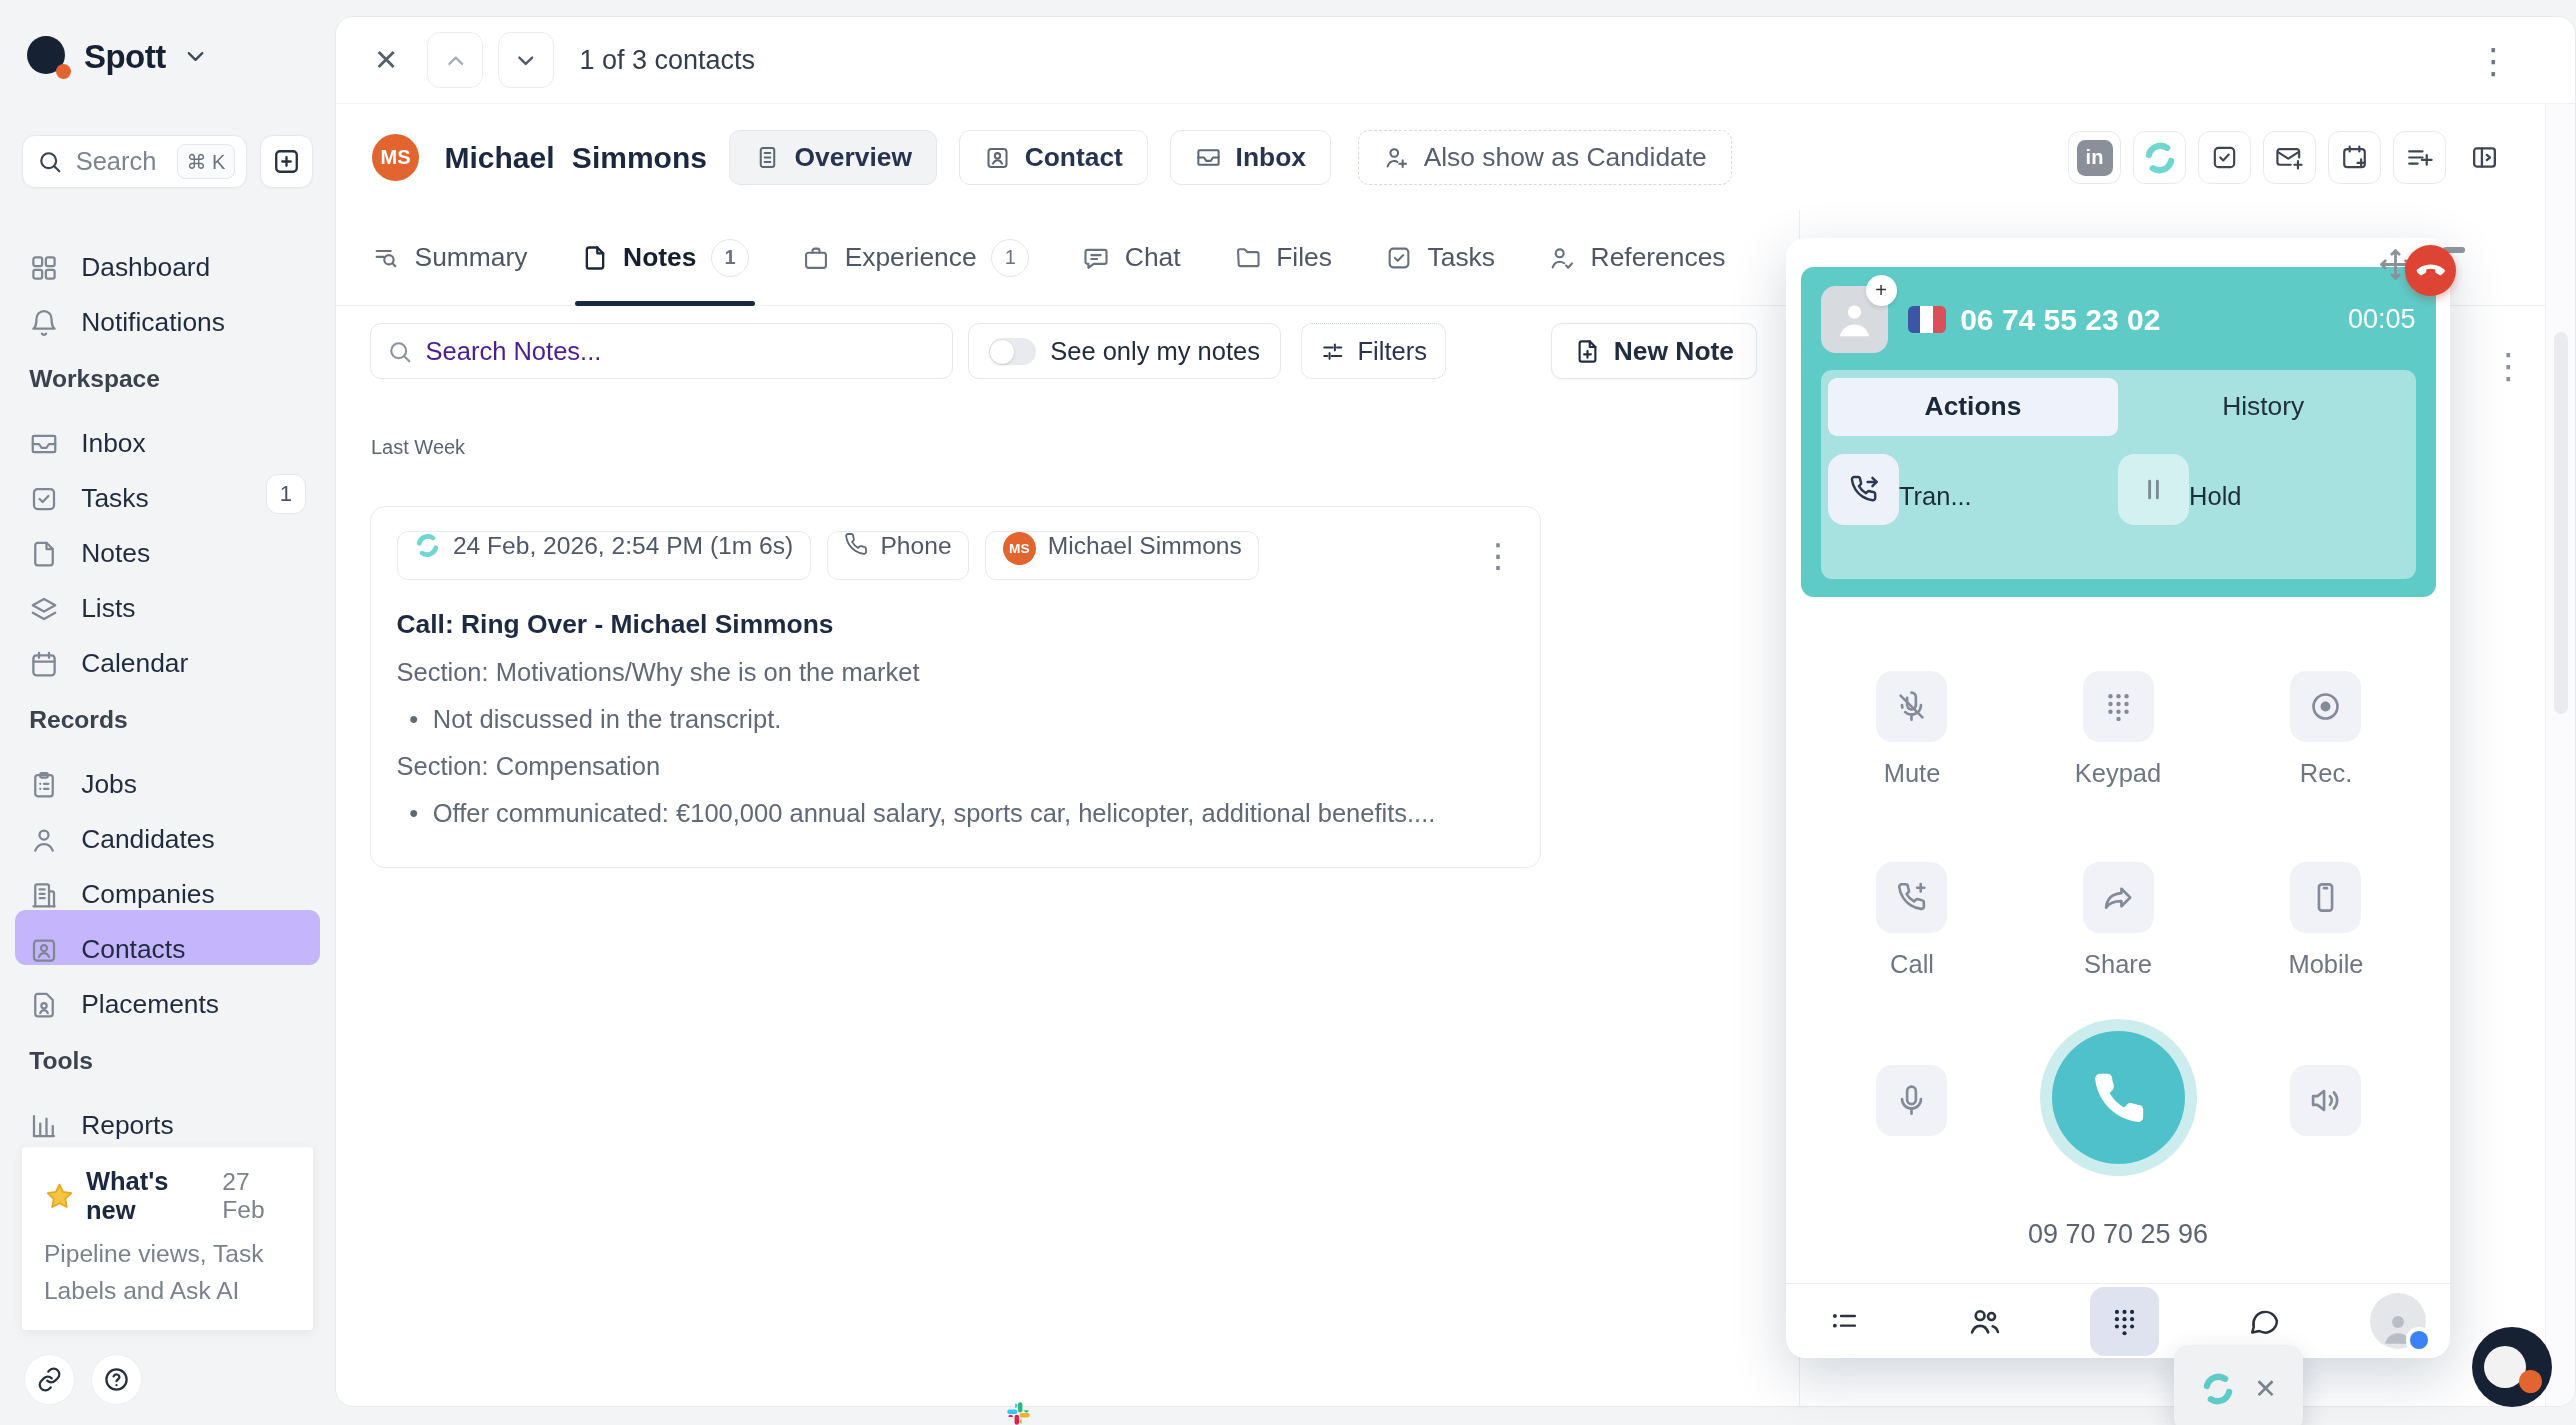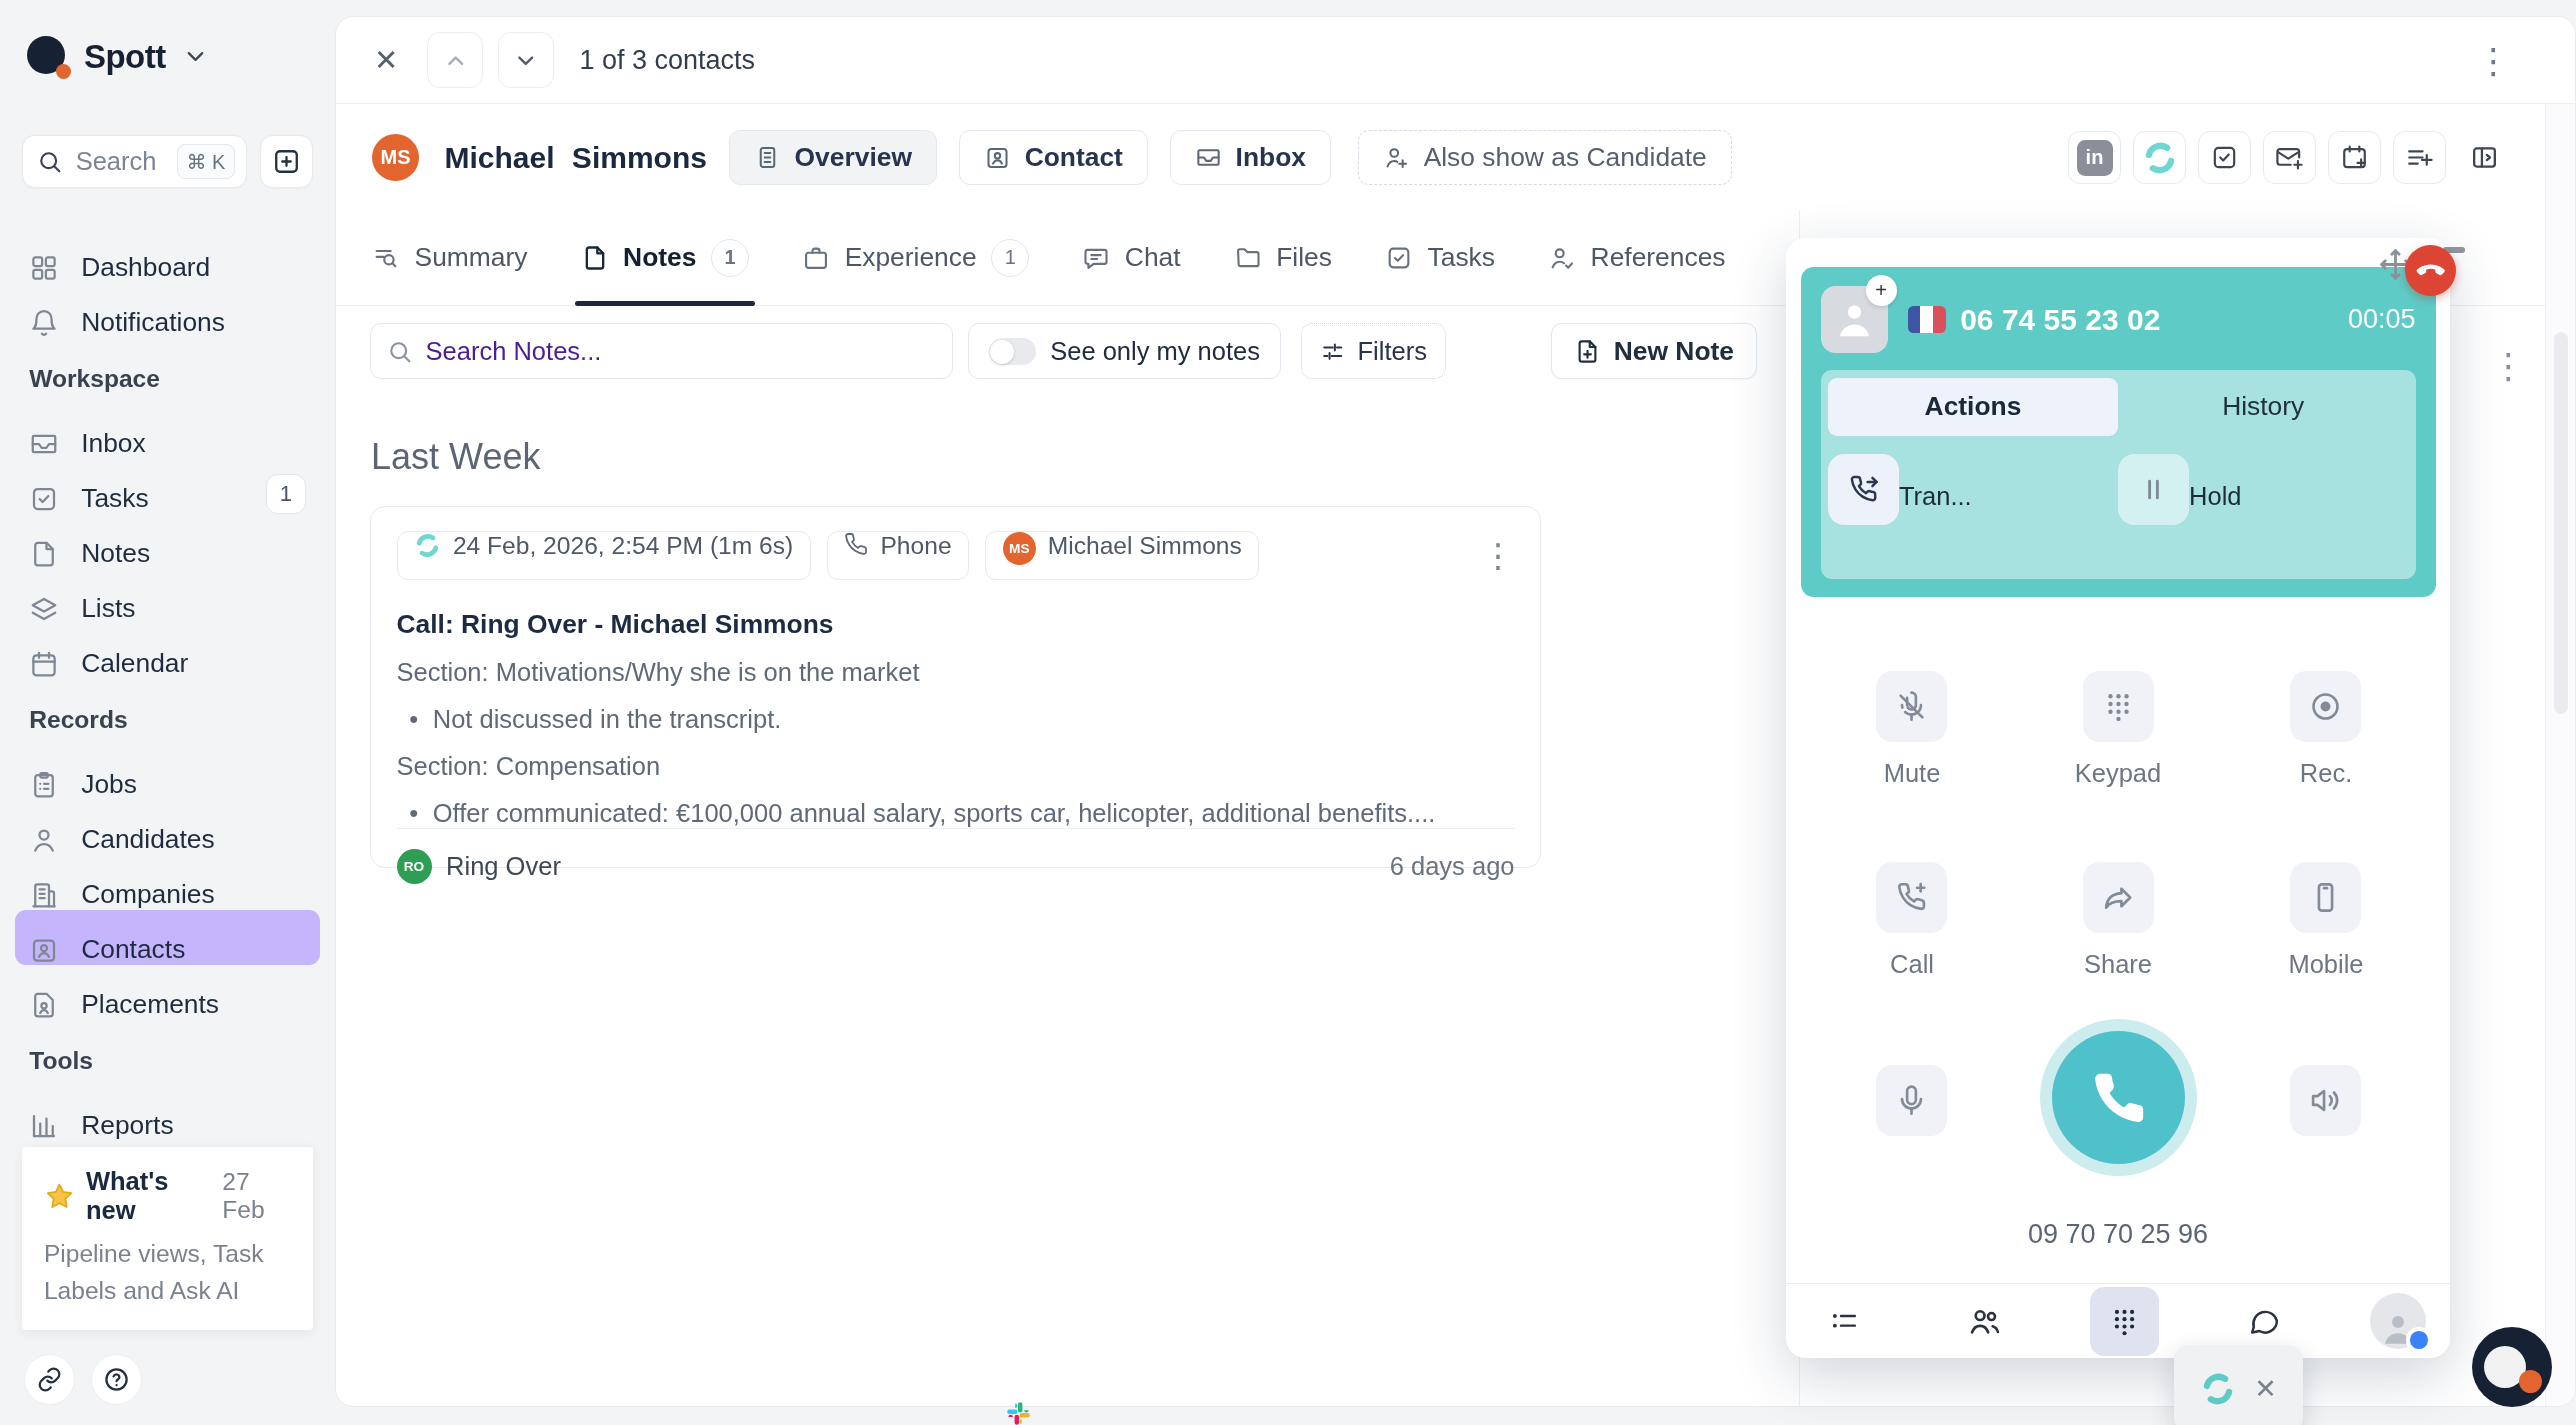--- a/index.html
+++ b/index.html
@@ -82,21 +82,21 @@
 
   .m-toolbar{position:absolute;left:34px;top:306px;width:1387px;display:flex;align-items:center}
   .n-search{width:583px;height:56px;border:0.9px solid #e4e8ee;border-radius:11px;background:#fff;display:flex;align-items:center;gap:12.7px;padding:0 16.4px;color:#8a93a0}
   .n-search .ph{font-size:25.5px;color:#4c1d95}
   .tgl-group{margin-left:14.6px;height:56px;border:0.9px solid #e4e8ee;border-radius:11px;background:#fff;display:flex;align-items:center;gap:14.6px;padding:0 20px;font-size:25.5px;font-weight:500;color:#202d3f;white-space:nowrap}
   .switch{width:47px;height:27px;border-radius:14.6px;background:#e8eaee;position:relative;flex:none}
   .switch::after{content:"";position:absolute;left:1.8px;top:1.8px;width:24px;height:24px;border-radius:50%;background:#fff;box-shadow:0 0.9px 2.7px rgba(0,0,0,.18)}
   .filters-btn{margin-left:20px;height:56px;border:1.8px dotted #cfd6e0;border-radius:11px;display:flex;align-items:center;gap:12px;padding:0 18px;font-size:25.5px;font-weight:500;color:#27344a;background:#fff;white-space:nowrap}
   .newnote-btn{margin-left:auto;height:56px;border:0.9px solid #e4e8ee;border-radius:11px;background:#fff;display:flex;align-items:center;gap:12.7px;padding:0 22px;font-size:26.4px;font-weight:600;color:#202d3f;box-shadow:0 0.9px 1.8px rgba(20,40,70,.05);white-space:nowrap}
 
-  .group-title{position:absolute;left:35px;top:419px;font-size:36px;font-weight:500;color:#5b6573}
+  .group-title{position:absolute;left:35px;top:419px;font-size:20px;font-weight:500;color:#5b6573}
   .note-card{position:absolute;left:34px;top:489px;width:1171px;height:362px;border:0.9px solid #e6eaf0;border-radius:14.6px;background:#fff;display:flex;flex-direction:column;padding:24px 25.5px;}
   .chips{display:flex;align-items:center;gap:16.4px}
   .chip{display:flex;align-items:flex-start;gap:12px;height:49px;padding:0 16.4px;border:0.9px solid #e7eaef;border-radius:11px;font-size:24.6px;color:#4e5867;background:#fff;white-space:nowrap}
   .chip .i{color:#5e6875}
   .chip-ms{width:33px;height:33px;border-radius:50%;background:#E2652F;color:#fff;font-size:13.7px;font-weight:700;display:flex;align-items:center;justify-content:center}
   .note-kebab{margin-left:auto;font-size:33px;color:#7d8591;line-height:1}
   .note-title{font-size:26.4px;font-weight:700;color:#1d2b42;margin-top:29px}
   .note-line{font-size:25.5px;color:#5f6977;margin-top:18px}
   .note-bullet{display:flex;gap:14.6px;padding-left:12.7px}
   .note-foot{margin-top:auto;border-top:0.9px solid #eceff3;padding-top:20px;display:flex;align-items:center}
@@ -552,25 +552,20 @@
     <div class="note-line">Section: Motivations/Why she is on the market</div>
     <div class="note-line note-bullet">
         <span>•</span>
         <span>Not discussed in the transcript.</span>
       </div>
     <div class="note-line">Section: Compensation</div>
     <div class="note-line note-bullet">
         <span>•</span>
         <span>Offer communicated: €100,000 annual salary, sports car, helicopter, additional benefits....</span>
       </div>
-    <div class="note-foot">
-      <span class="ro-av">RO</span>
-      <span class="src-name">Ring Over</span>
-      <span class="ago">6 days ago</span>
-    </div>
   </div>
 
   <div class="vdiv2"></div>
   <div class="hl" style="top:370px"></div>
   <div class="hl" style="top:446px"></div>
   <span class="rp-kebab">⋮</span>
   <div class="scroll-col">
       <div class="scroll-thumb"></div>
     </div>
 </div>

